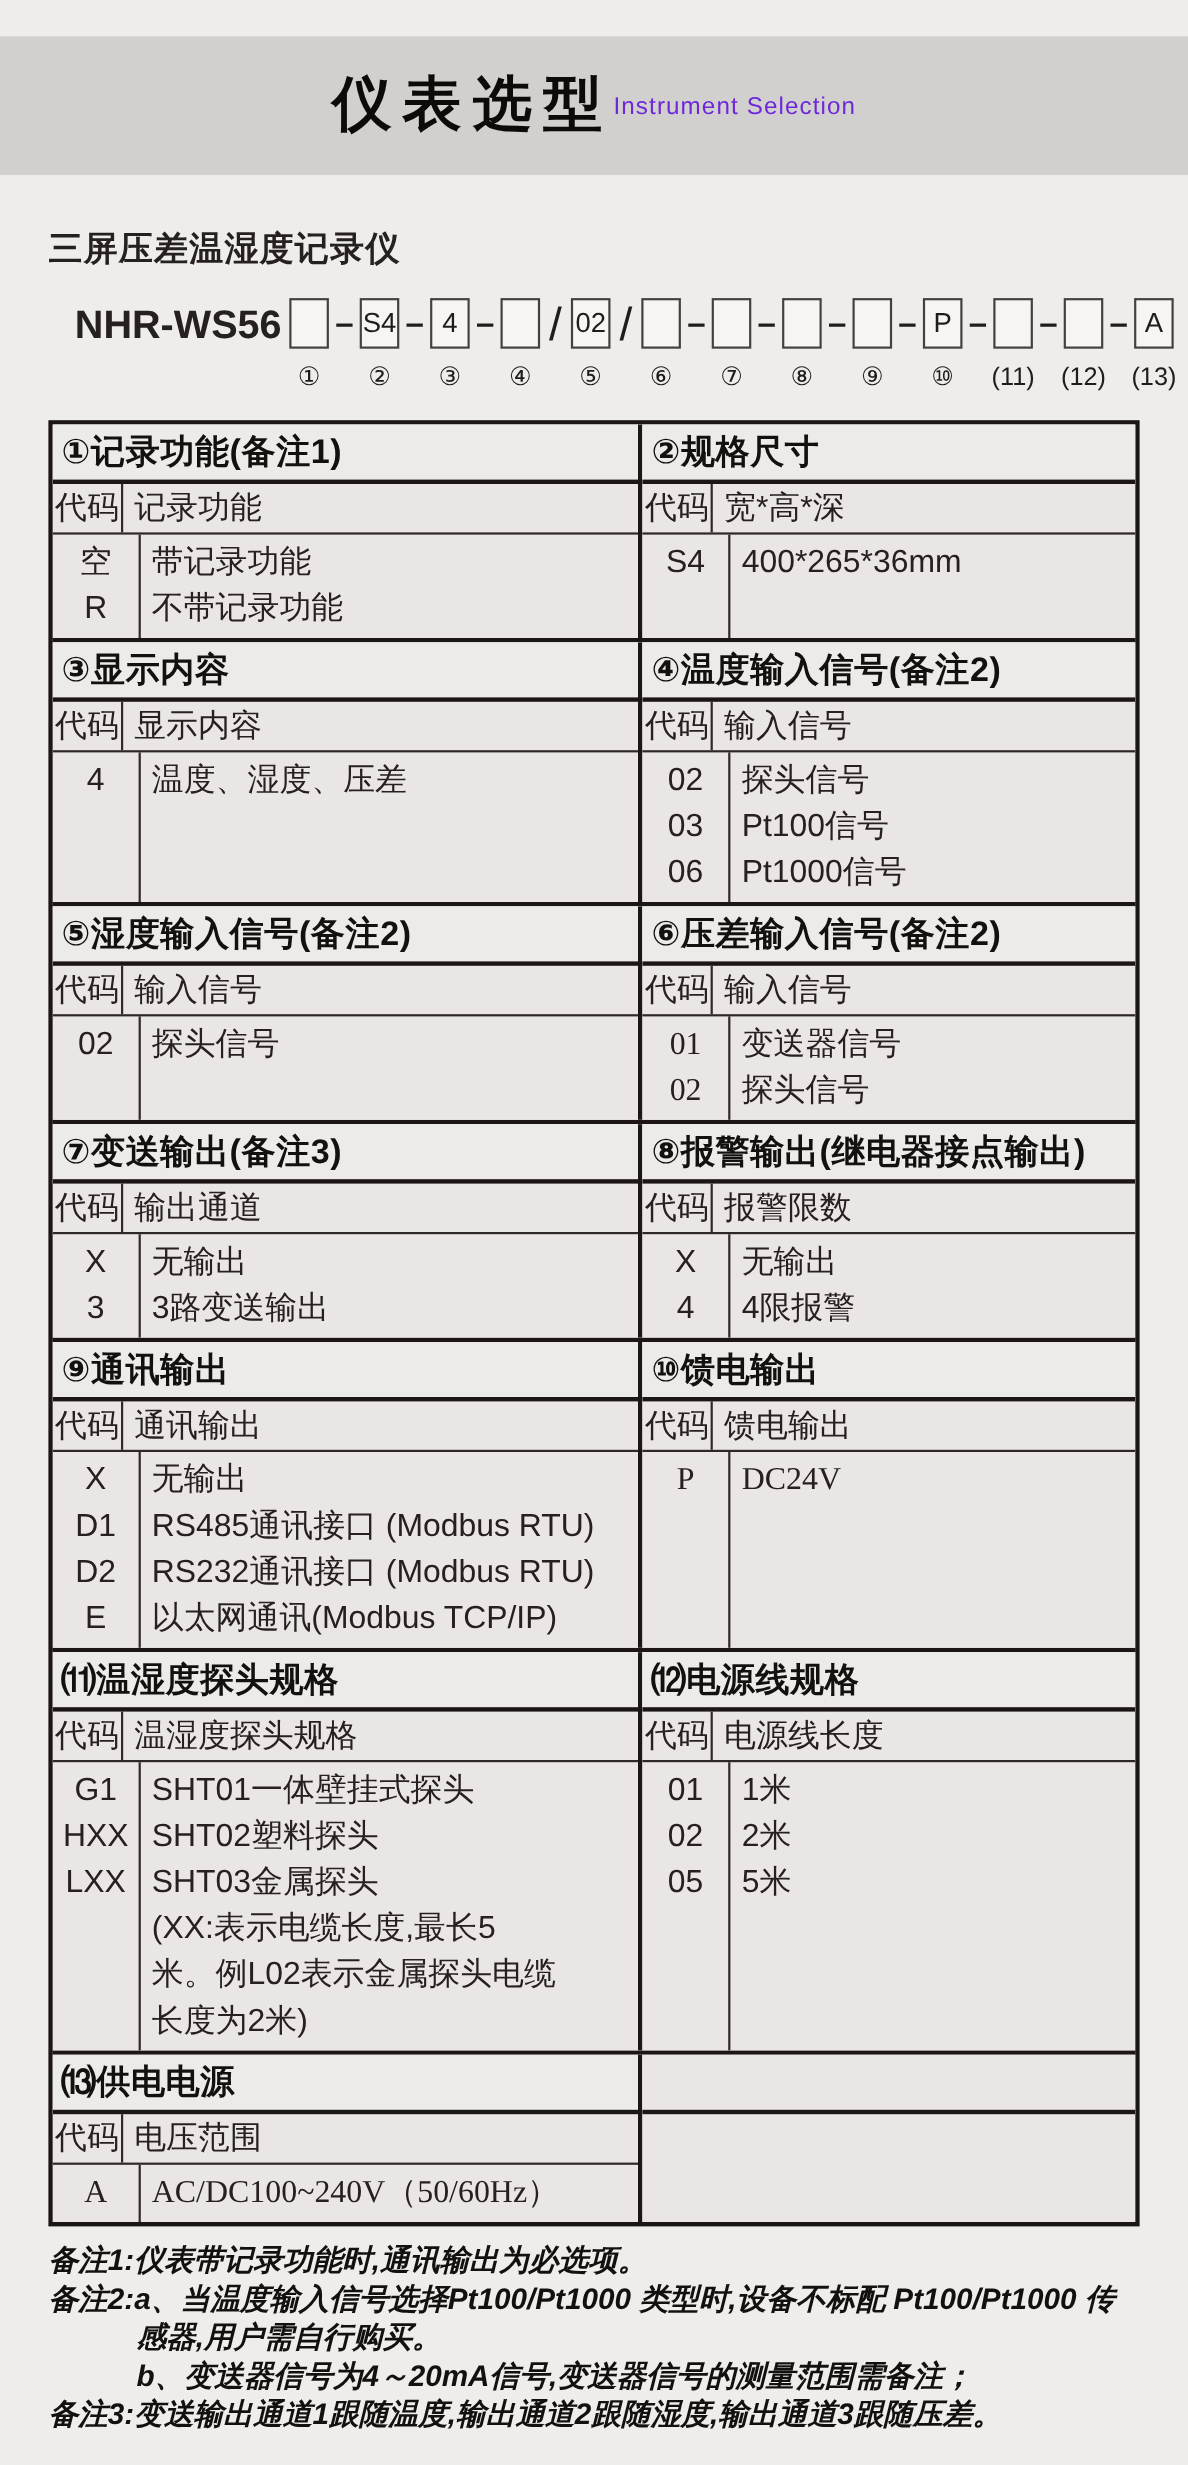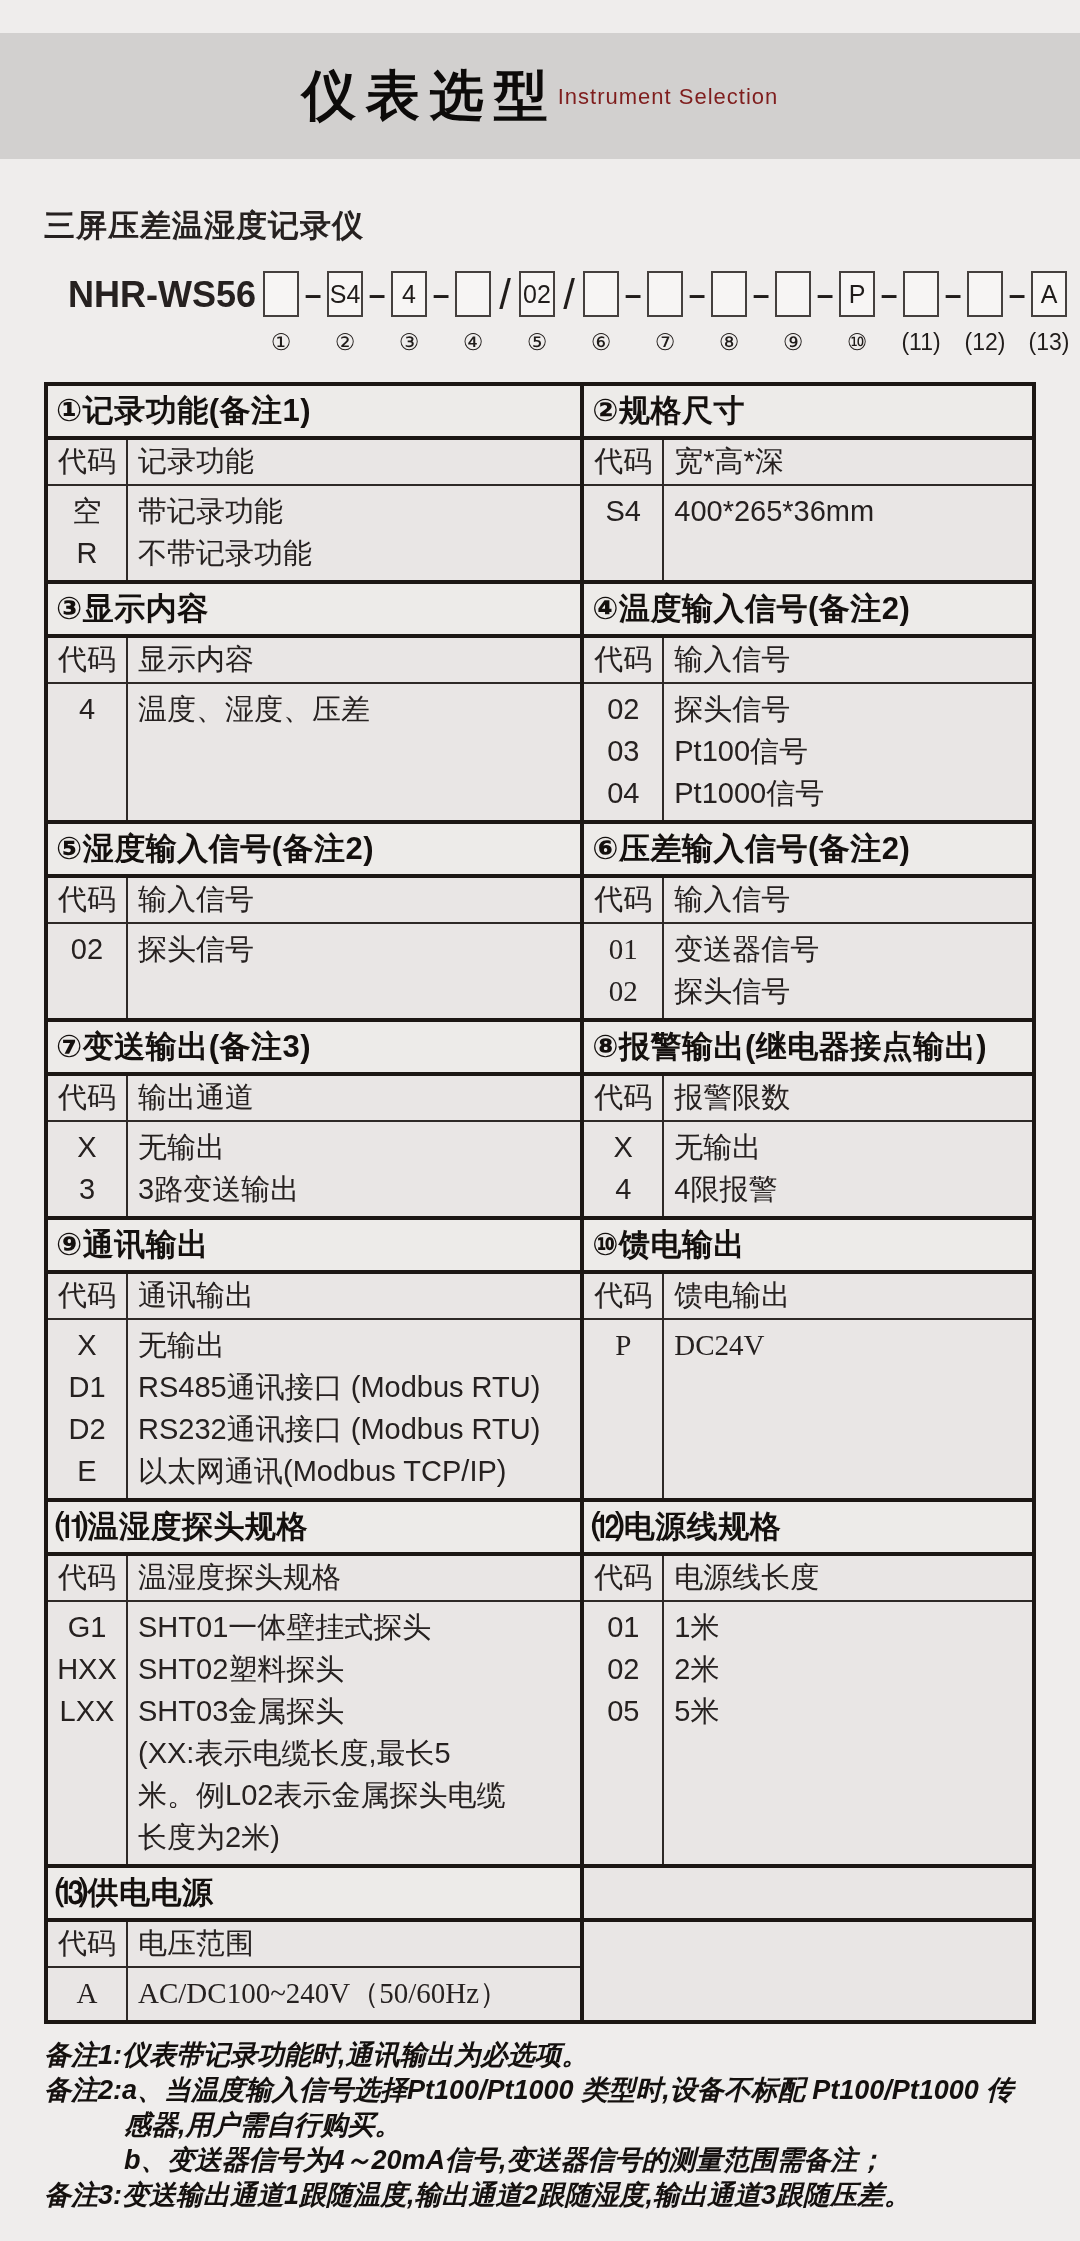--- a/index.html
+++ b/index.html
@@ -10,21 +10,21 @@
   html,body{width:1080px;}
   body{
     height:2241px; overflow:hidden; background:var(--page-bg); color:var(--text);
     font-family:"Liberation Sans","DejaVu Sans",sans-serif;
   }
   .banner{
     margin-top:33px; height:126px; background:var(--banner-bg);
     display:flex; flex-direction:row; align-items:center; justify-content:center;
   }
   .banner-title{font-size:54px; font-weight:bold; letter-spacing:10px; color:#0d0b0a; line-height:1.1;}
-  .banner-sub{font-size:22px; color:#7f1d1d; margin-top:2px; letter-spacing:1px;}
+  .banner-sub{font-size:22px; color:#6d28d9; margin-top:2px; letter-spacing:1px;}
   .content{padding:0 44px;}
   .product-name{margin-top:46px; font-size:31px; font-weight:bold; letter-spacing:1px;}
   
   .model-line{margin-top:24px; display:flex; align-items:flex-start;}
   .model-prefix{font-size:36px; font-weight:bold; line-height:48px; letter-spacing:0px; margin-right:4px; white-space:nowrap;margin-left:24px;}
   .slot{display:flex; flex-direction:column; align-items:center; width:42px;}
   .slot-box{
     width:36px; height:46px; background:var(--box-bg); border:2px solid #45403e;
     display:flex; align-items:center; justify-content:center; font-size:25px; color:#201c1a;
   }
@@ -37,21 +37,21 @@
   .pair{display:grid; grid-template-columns:54.5% 45.5%; border-bottom:4px solid var(--border-dark);}
   .pair:last-child{border-bottom:none;}
   .sec{display:flex; flex-direction:column; background:var(--cell-bg);}
   .sec.left{border-right:4px solid var(--border-dark);}
   .sec-title{
     min-height:54px; display:flex; align-items:center; padding:2px 8px 2px 8px;
     font-size:31px; font-weight:bold; border-bottom:4px solid var(--border-dark);
     background:var(--title-bg); letter-spacing:0.5px; color:#14100e;
   }
   .sec-head{display:flex; border-bottom:2px solid var(--border-mid); min-height:46px;}
-  .head-code{width:80px; border-right:2px solid var(--border-mid); display:flex; align-items:center; justify-content:center; font-size:29px;}
+  .head-code{width:64px; border-right:2px solid var(--border-mid); display:flex; align-items:center; justify-content:center; font-size:29px;}
   .head-desc{flex:1; display:flex; align-items:center; padding-left:10px; font-size:29px;}
   .sec-body{flex:1; display:flex; padding-top:4px; padding-bottom:6px;}
   .body-codes{width:80px; margin-top:-4px; margin-bottom:-6px; padding-top:4px; border-right:2px solid var(--border-mid); display:flex; flex-direction:column;}
   .body-descs{flex:1; display:flex; flex-direction:column;}
   .code-line{min-height:42px; line-height:42px; text-align:center; font-size:29px;}
   .desc-line{min-height:42px; line-height:42px; padding-left:10px; font-size:29px; white-space:nowrap;}
   .sec.serif .head-code,.sec.serif .head-desc,.sec.serif .code-line,.sec.serif .desc-line{
     font-family:"Liberation Serif","DejaVu Serif",serif;
   }
   .sec.empty .sec-title{background:var(--cell-bg);}
@@ -195,21 +195,21 @@
         <div class="sec right">
           <div class="sec-title">④温度输入信号(备注2)</div>
           <div class="sec-head">
             <div class="head-code">代码</div>
             <div class="head-desc">输入信号</div>
           </div>
           <div class="sec-body">
             <div class="body-codes">
               <div class="code-line">02</div>
               <div class="code-line">03</div>
-              <div class="code-line">04</div>
+              <div class="code-line">06</div>
             </div>
             <div class="body-descs">
               <div class="desc-line">探头信号</div>
               <div class="desc-line">Pt100信号</div>
               <div class="desc-line">Pt1000信号</div>
             </div>
           </div>
         </div>
       </div>
       <div class="pair">

